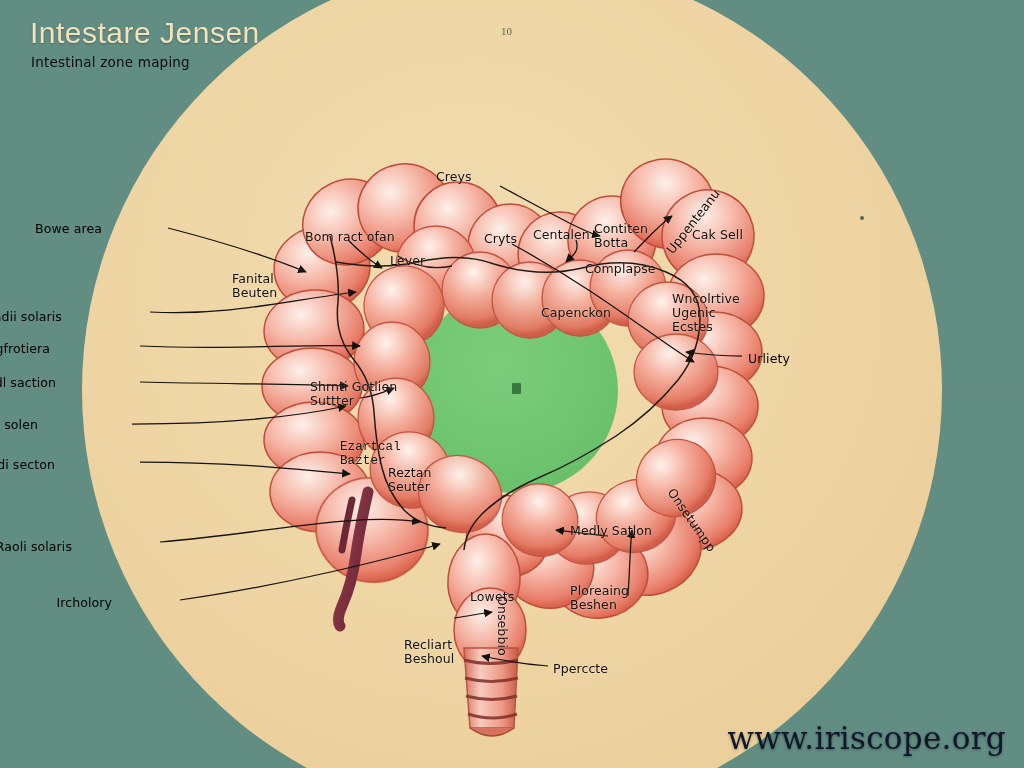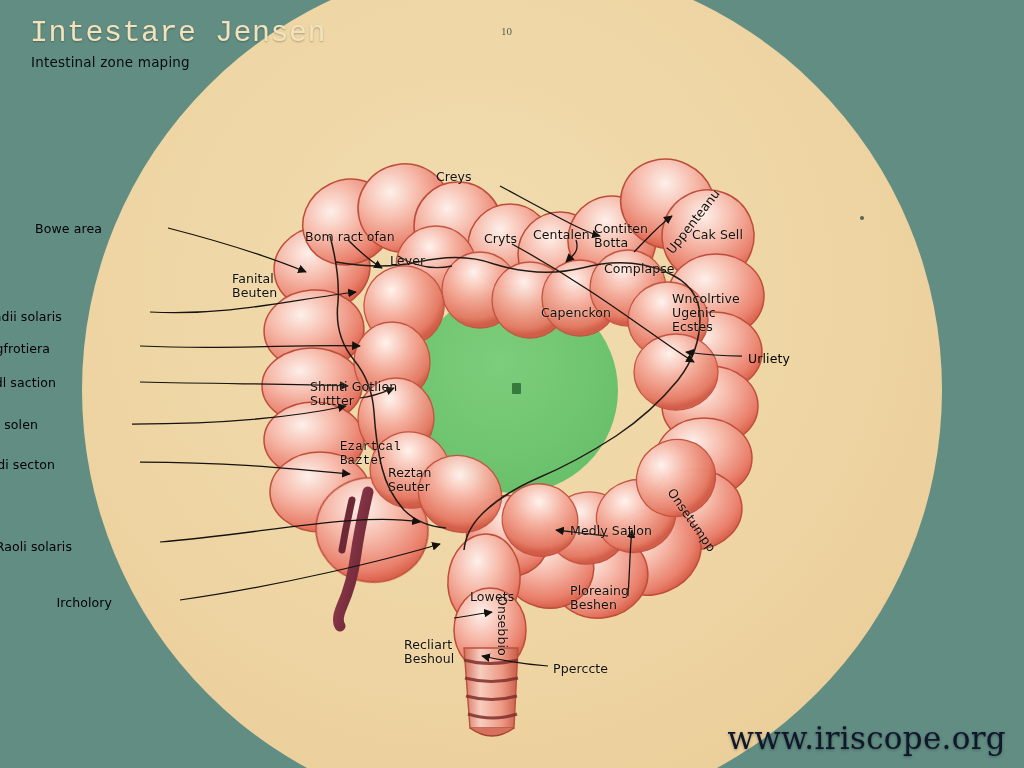--- a/index.html
+++ b/index.html
@@ -32,21 +32,21 @@
   }
 
   
   .guide{position:absolute;background:rgba(120,120,110,.20);}
   .guide.v{width:1px;top:0;bottom:0;left:515px;}
   .guide.h{height:1px;left:0;right:0;top:390px;}
 
   
   .title{
     position:absolute;left:30px;top:16px;
-    font-family:Liberation Mono, monospace;
+    font-family:Liberation Sans, sans-serif;
     font-size:30px;letter-spacing:.5px;
     color:#f3e3bd;
     text-shadow:0 1px 2px rgba(0,0,0,.28);
   }
   .subtitle{
     position:absolute;left:31px;top:54px;
     font-size:13.5px;color:#000000;opacity:.92;
     letter-spacing:.2px;
   }
   .top-scale{
@@ -258,21 +258,21 @@
       <div class="lbl " style="left: 305px; top: 230px;">Bom ract ofan</div>
       <div class="lbl " style="left: 232px; top: 272px;">Fanital
 Beuten</div>
       <div class="lbl " style="left: 390px; top: 254px;">Lever</div>
       <div class="lbl " style="left: 436px; top: 170px;">Creys</div>
       <div class="lbl " style="left: 484px; top: 232px;">Cryts</div>
       <div class="lbl " style="left: 533px; top: 228px;">Centalen</div>
       <div class="lbl " style="left: 594px; top: 222px;">Contiten
 Botta</div>
       <div class="lbl " style="left: 692px; top: 228px;">Cak Sell</div>
-      <div class="lbl " style="left: 585px; top: 262px; margin-left: 19px;">Complapse</div>
+      <div class="lbl " style="left: 585px; top: 262px;">Complapse</div>
       <div class="lbl " style="left: 541px; top: 306px;">Capenckon</div>
       <div class="lbl " style="left: 672px; top: 292px;">Wncolrtive
 Ugenic
 Ecstes</div>
       <div class="lbl " style="left: 310px; top: 380px;">Shrnti Gotlien
 Suttter</div>
       <div class="lbl " style="left: 340px; top: 440px; font-family: Liberation Mono, monospace;">Ezartcal
 Bazter</div>
       <div class="lbl " style="left: 388px; top: 466px;">Reztan
 Seuter</div>

